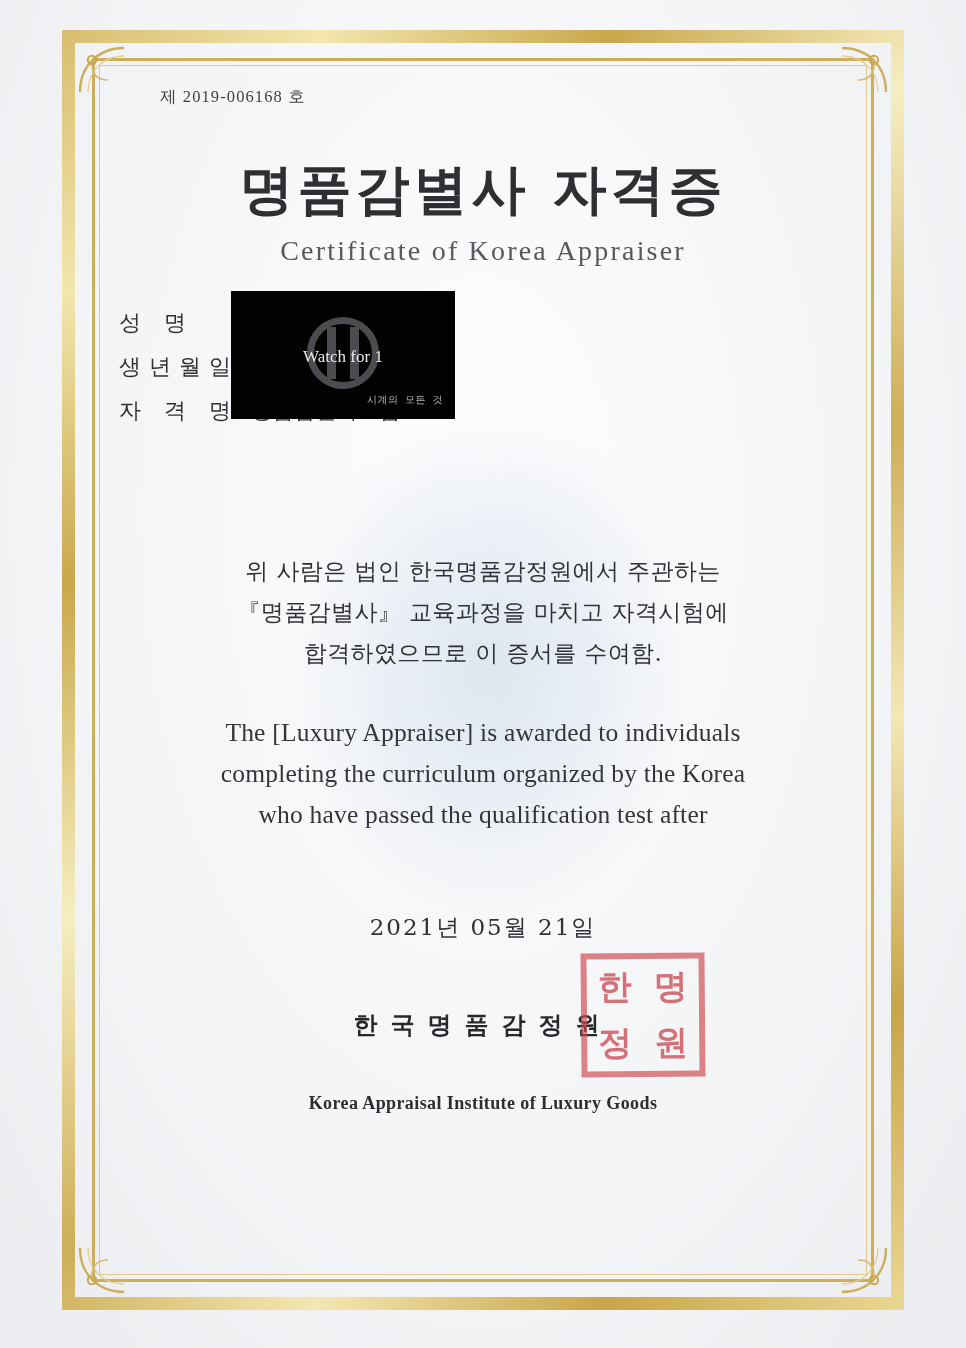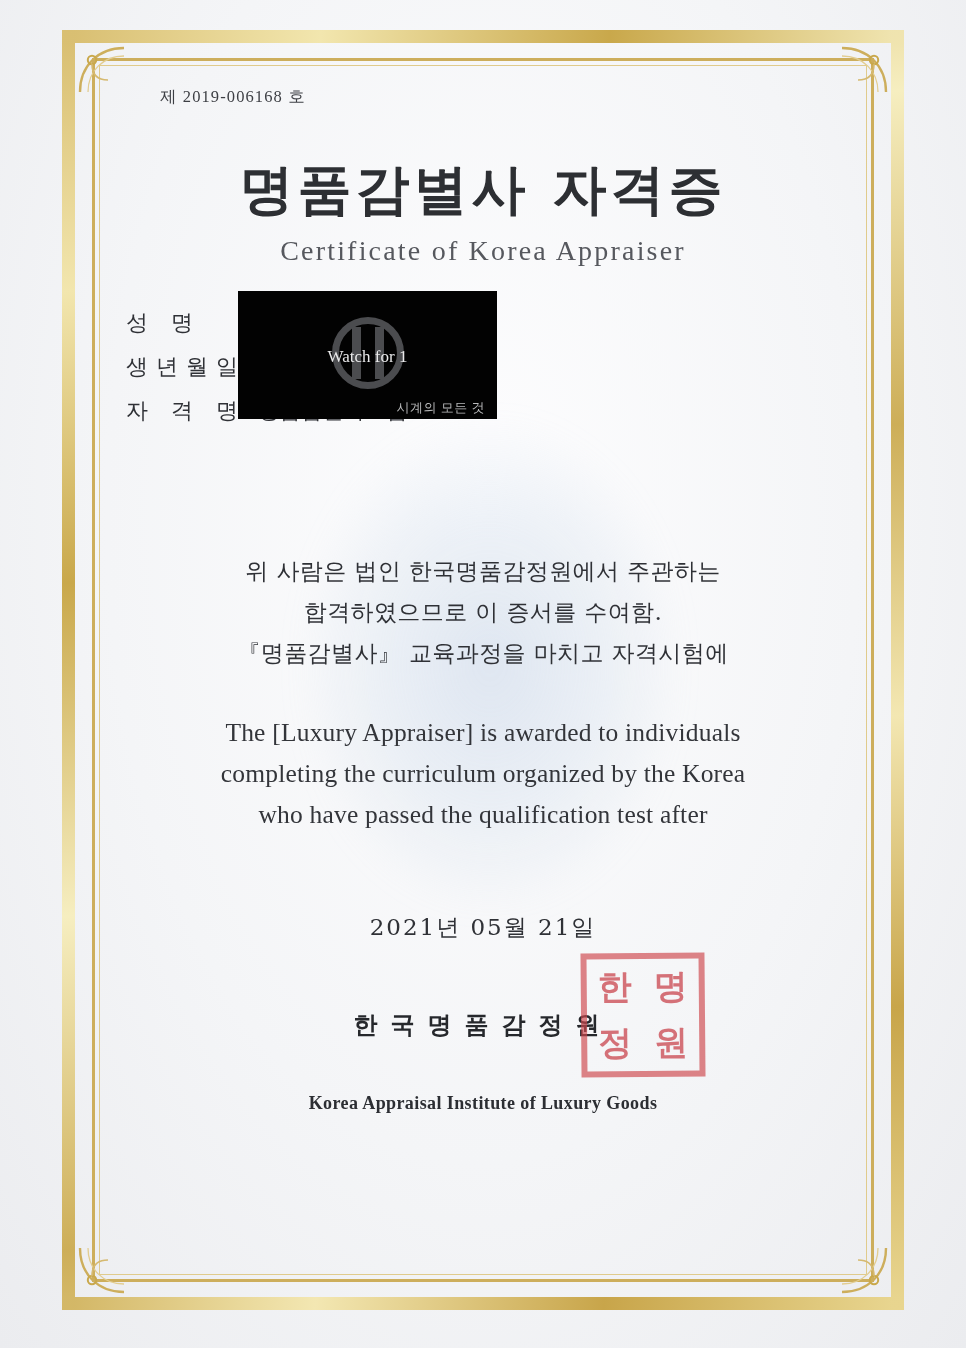--- a/index.html
+++ b/index.html
@@ -108,21 +108,21 @@
     font-family: "Liberation Serif", serif;
     font-size: 28px;
     letter-spacing: 2.2px;
     color: #56585e;
     margin-top: 8px;
   }
 
   
   .fields {
     margin-top: 34px;
-    margin-left: 16px;
+    margin-left: 9px;
     position: relative;
   }
   .field-row {
     display: flex;
     align-items: center;
     height: 44px;
     font-family: "DejaVu Serif", serif;
     font-size: 22px;
     color: #2f3136;
   }
@@ -139,21 +139,21 @@
     font-size: 21px;
     letter-spacing: 0.5px;
     padding-left: 4px;
   }
 
   
   #redaction {
     position: absolute;
     left: 112px;
     top: -10px;
-    width: 259px;
+    width: 224px;
     height: 128px;
     background: #020202;
     overflow: hidden;
   }
   #redaction .ring {
     position: absolute;
     left: 50%;
     top: 26px;
     transform: translateX(-50%);
     width: 72px;
@@ -178,23 +178,23 @@
     top: 56px;
     transform: translateX(-50%);
     font-family: "Liberation Serif", serif;
     font-size: 17px;
     color: #e9e9ea;
     white-space: nowrap;
   }
   #redaction .brand-sub {
     position: absolute;
     right: 12px;
-    bottom: 2px;
-    font-family: Liberation Serif, serif;
-    font-size: 13px;
+    bottom: 12px;
+    font-family: Liberation Mono, monospace;
+    font-size: 10px;
     color: #b9babb;
     letter-spacing: 0.5px;
   }
 
   
   .body-ko {
     margin-top: 118px;
     text-align: center;
     font-family: "DejaVu Serif", serif;
     font-size: 23px;
@@ -347,22 +347,22 @@
         <div class="ring"></div>
         <div class="bar-left"></div>
         <div class="bar-right"></div>
         <div class="brand">Watch for 1</div>
         <div class="brand-sub">시계의 모든 것</div>
       </div>
     </div>
 
     <div class="body-ko">
       <div>위 사람은 법인 한국명품감정원에서 주관하는</div>
+      <div>『명품감별사』 교육과정을 마치고 자격시험에</div>
       <div>합격하였으므로 이 증서를 수여함.</div>
-      <div>『명품감별사』 교육과정을 마치고 자격시험에</div>
     </div>
 
     <div class="body-en">
       <div>The [Luxury Appraiser] is awarded to individuals</div>
       <div>completing the curriculum organized by the Korea</div>
       <div>who have passed the qualification test after</div>
     </div>
 
     <div class="date">2021년 05월 21일</div>
 

